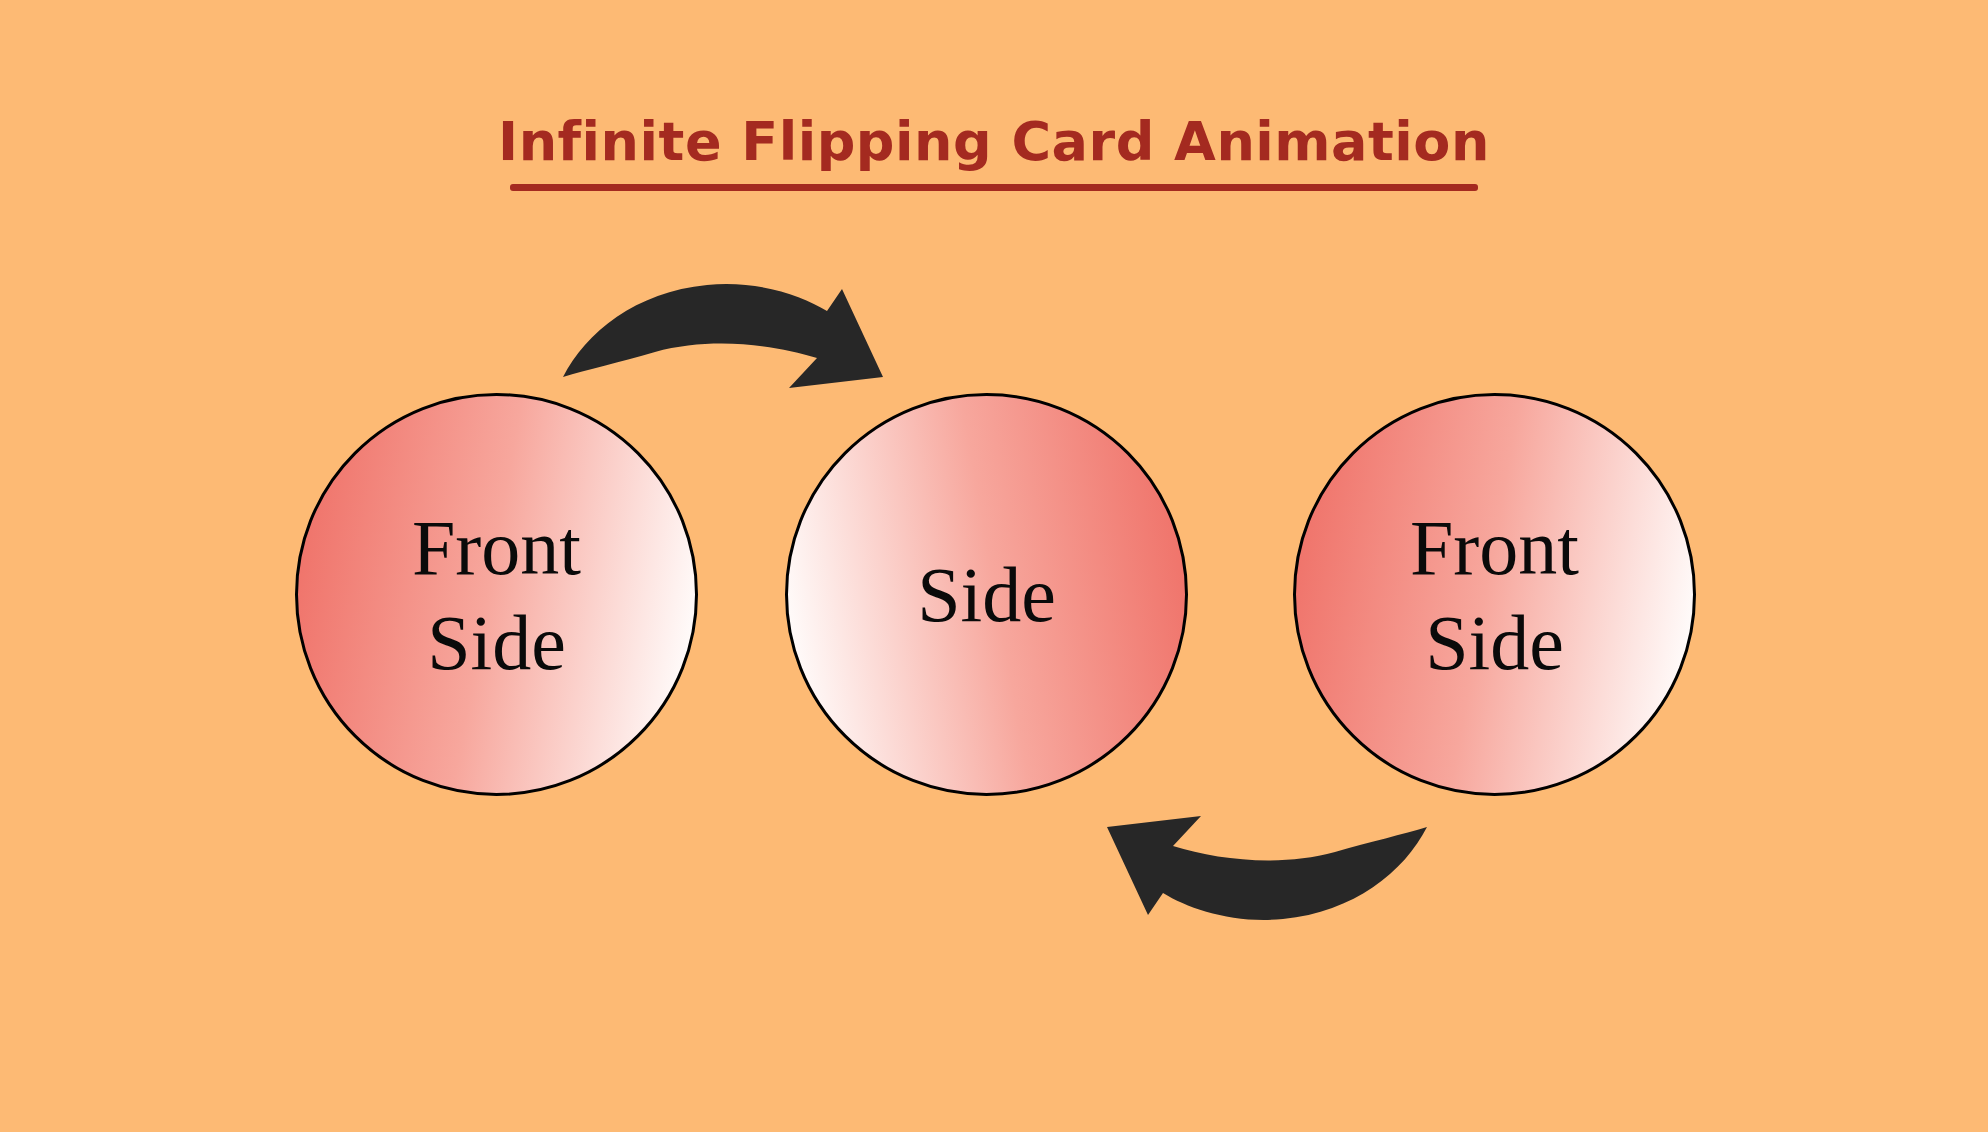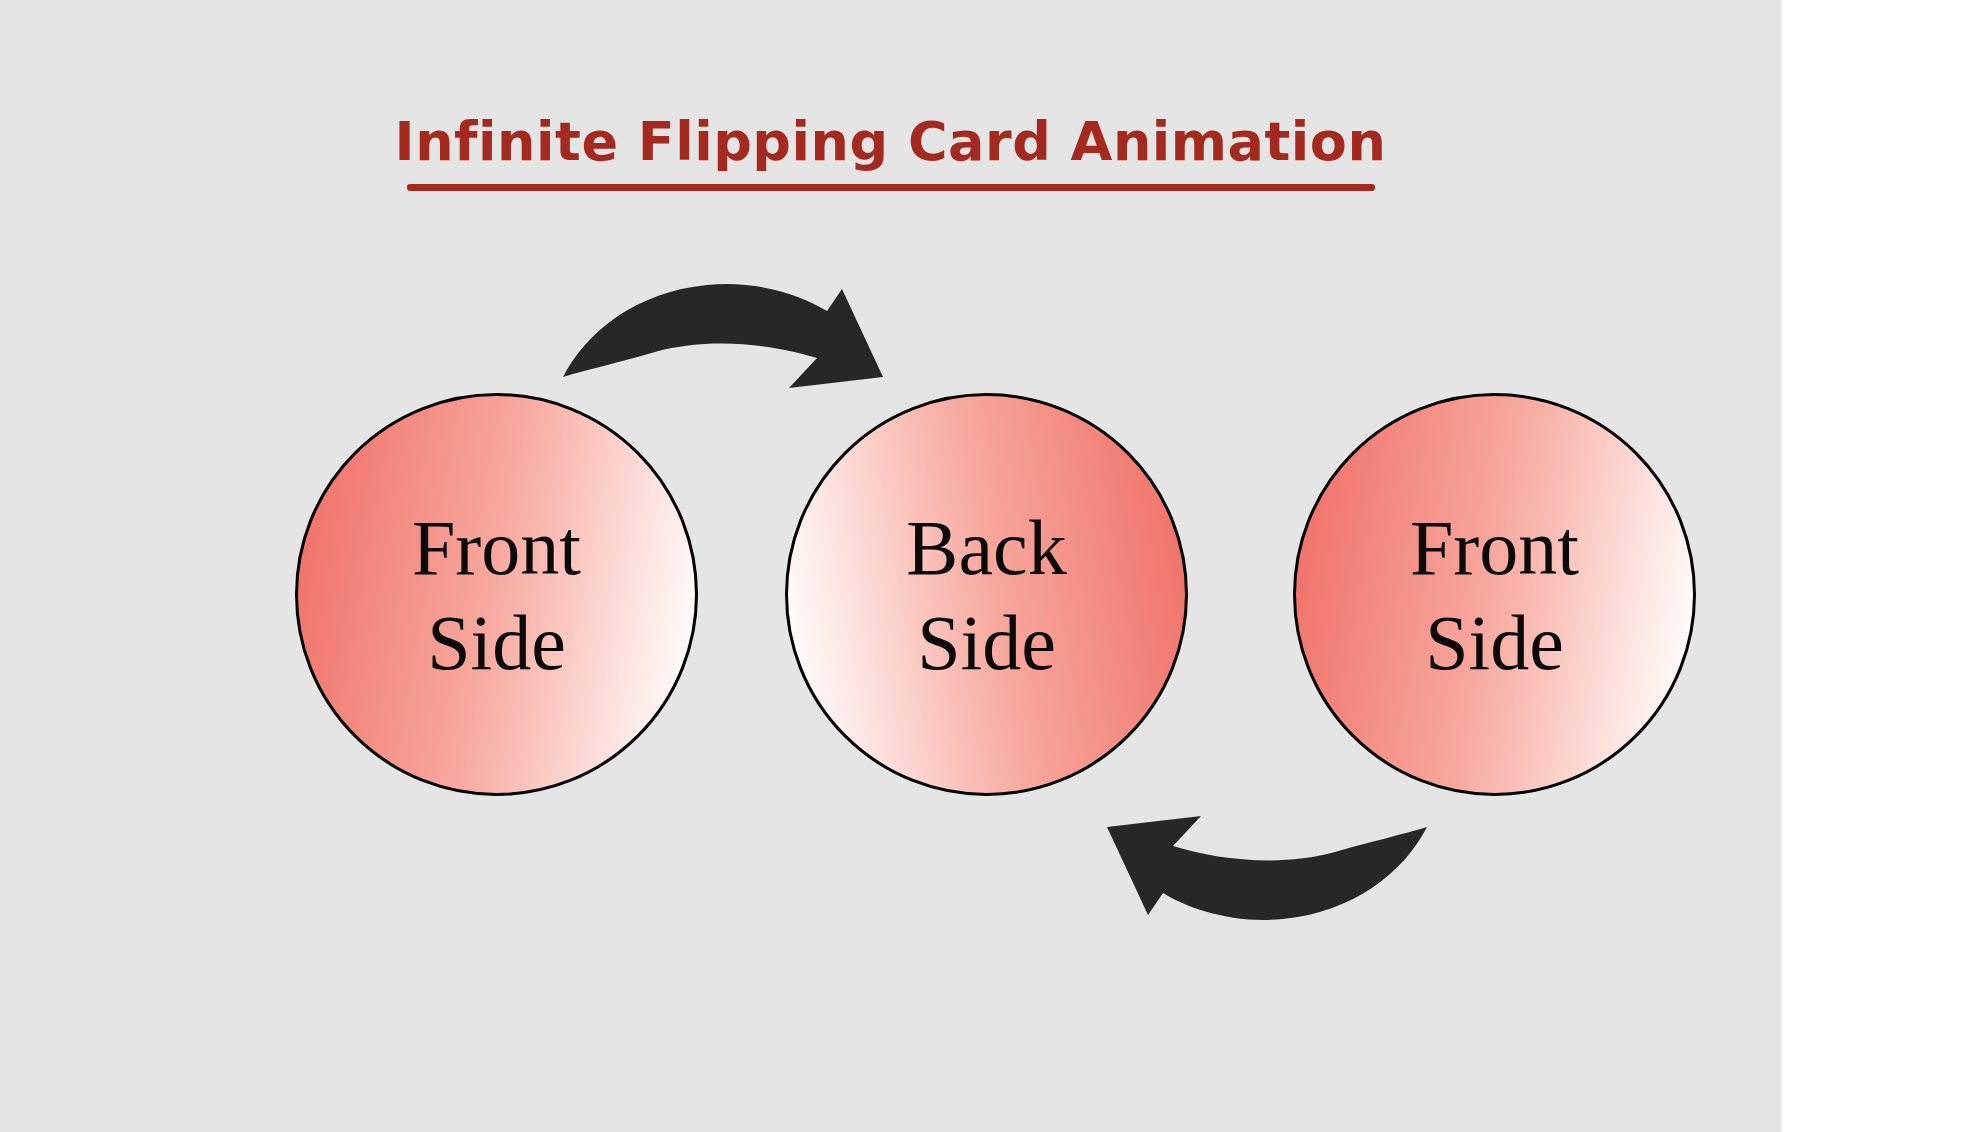--- a/index.html
+++ b/index.html
@@ -1,20 +1,20 @@
 <!DOCTYPE html>
 <html><head>
 <meta charset="utf-8">
 <style>
   html, body { margin: 0; padding: 0; }
   #canvas {
     position: relative;
-    width: 1781px;
+    width: 1988px;
     height: 1132px;
-    background: #e5e5e5;
+    background: #fdba74;
     overflow: hidden;
     font-family: "Liberation Sans", sans-serif;
   }
 
   
   .title-wrap {
     position: absolute;
     top: 108px;
     left: 0;
     width: 100%;
@@ -95,21 +95,20 @@
 
   <div id="card-1" class="card-circle">
     <div class="card-label">
       <span>Front</span>
       <span>Side</span>
     </div>
   </div>
 
   <div id="card-2" class="card-circle mirrored">
     <div class="card-label">
-      <span>Back</span>
       <span>Side</span>
     </div>
   </div>
 
   <div id="card-3" class="card-circle">
     <div class="card-label">
       <span>Front</span>
       <span>Side</span>
     </div>
   </div>

